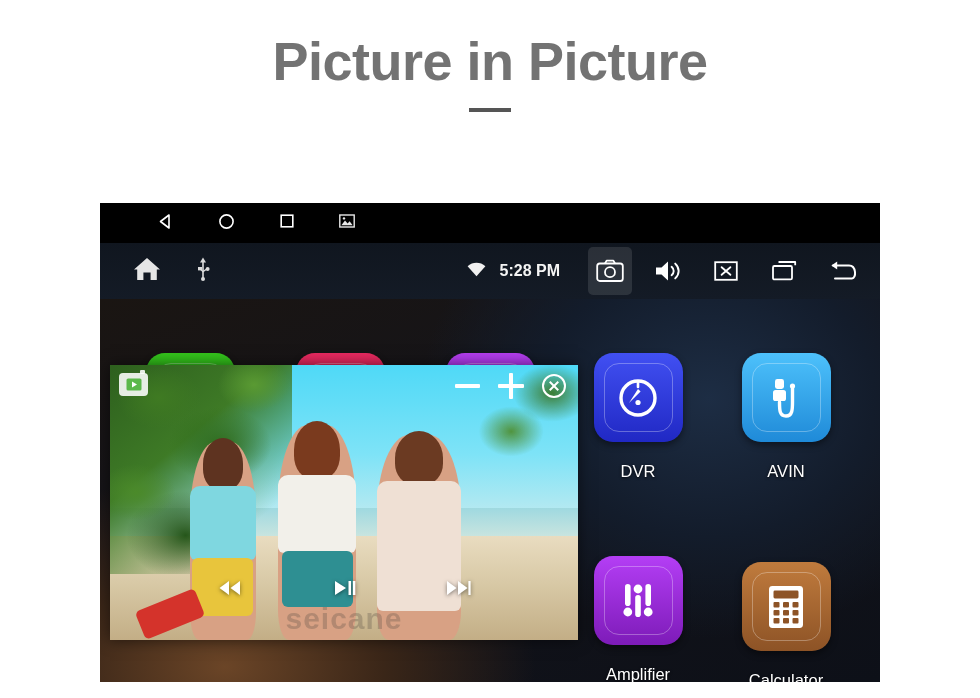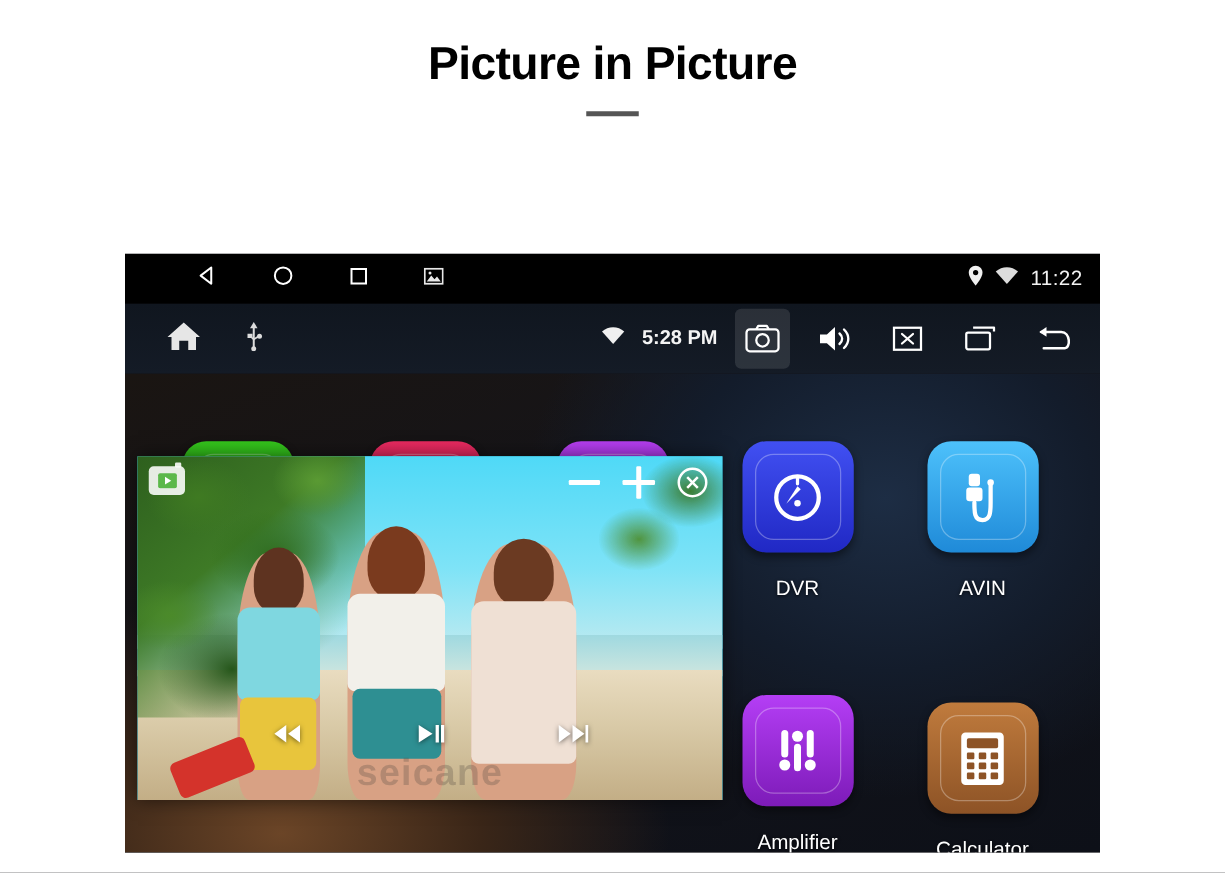--- a/index.html
+++ b/index.html
@@ -6,21 +6,21 @@
   html, body {
     width: 980px; height: 698px;
     background: #ffffff;
     font-family: "Liberation Sans", sans-serif;
     overflow: hidden;
   }
 
   
   .page-header { width: 980px; text-align: center; padding-top: 30px; }
   .page-title {
-    font-size: 37px; font-weight: bold; color: #000000;
+    font-size: 54px; font-weight: bold; color: #737373;
     letter-spacing: -0.5px; line-height: 1.15;
   }
   .title-rule {
     width: 42px; height: 4px; background: #555; margin: 16px auto 0;
   }
   .page-subtitle {
     margin: 18px auto 0; width: 880px;
     font-size: 20.5px; color: #5d6062; line-height: 1.5;
     font-family: "Liberation Sans", sans-serif;
   }
@@ -49,21 +49,21 @@
   .toolbar {
     position: absolute; left: 0; top: 40px; width: 780px; height: 56px;
     background: linear-gradient(180deg,#10161f 0%, #141b26 100%);
     display: flex; align-items: center;
   }
   .tb-left { display: flex; align-items: center; gap: 34px; padding-left: 32px; }
   .tb-right {
     position: absolute; right: 16px; top: 0; height: 56px;
     display: flex; align-items: center; gap: 14px;
   }
-  .tb-clock { color: #f4f4f4; font-size: 16px; font-weight: bold; margin-right: 0; }
+  .tb-clock { color: #f4f4f4; font-size: 16px; font-weight: bold; margin-right: 14px; }
   .tb-btn {
     width: 44px; height: 48px; display: flex; align-items: center;
     justify-content: center; border-radius: 5px;
   }
   .tb-btn.active { background: rgba(255,255,255,0.11); }
 
   
   .wallpaper {
     position: absolute; left: 0; top: 96px; width: 780px; height: 383px;
     background:
@@ -227,34 +227,20 @@
             <rect x="2.2" y="2.2" width="11.6" height="11.6" fill="none" stroke="#fff" stroke-width="1.6"></rect>
           </svg>
       </span>
       <span>
         <svg width="16" height="14" viewBox="0 0 16 14">
             <rect x="0.8" y="1" width="14.4" height="12" fill="none" stroke="#e8e8e8" stroke-width="1.4"></rect>
             <path d="M2.4 11.2 L6 6.4 L8.6 9.4 L10.6 7.2 L13.6 11.2 Z" fill="#e8e8e8"></path>
             <circle cx="5" cy="4.4" r="1.2" fill="#e8e8e8"></circle>
           </svg>
       </span>
-    </div>
-    <div class="sb-right">
-      <span>
-        <svg width="13" height="17" viewBox="0 0 13 17">
-            <path d="M6.5 0.6C3.4.6 1 3 1 6.1c0 4 5.5 10.2 5.5 10.2S12 10.1 12 6.1C12 3 9.6.6 6.5.6z" fill="#f0f0f0"></path>
-            <circle cx="6.5" cy="6" r="2.1" fill="#000"></circle>
-          </svg>
-      </span>
-      <span>
-        <svg width="19" height="15" viewBox="0 0 19 15">
-            <path d="M9.5 14.2 L0.6 4.2 C5.6 -0.4 13.4 -0.4 18.4 4.2 Z" fill="#dcdcdc"></path>
-          </svg>
-      </span>
-      <span class="sb-clock">11:22</span>
     </div>
   </div>
 
   <div class="toolbar">
     <div class="tb-left">
       <span>
         <svg width="30" height="26" viewBox="0 0 30 26">
             <path d="M15 2 L28 13.5 L24.8 13.5 L24.8 24 L18.6 24 L18.6 16.5 L11.4 16.5 L11.4 24 L5.2 24 L5.2 13.5 L2 13.5 Z" fill="#e6e6e6"></path>
           </svg>
       </span>

